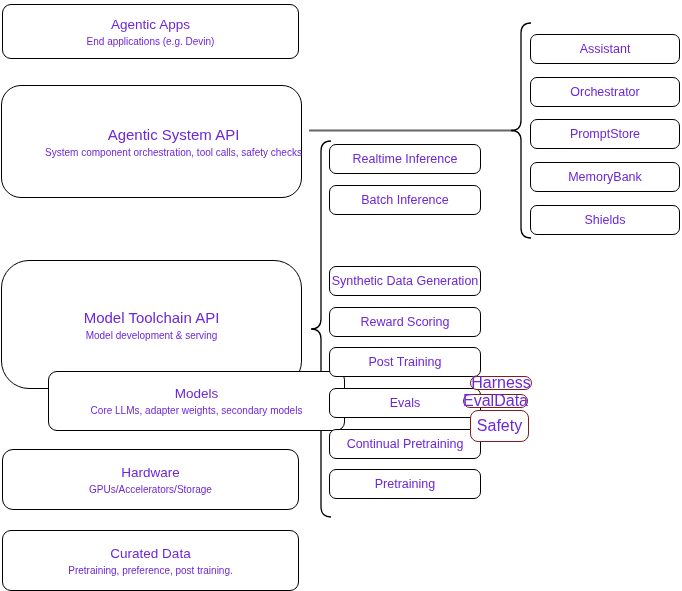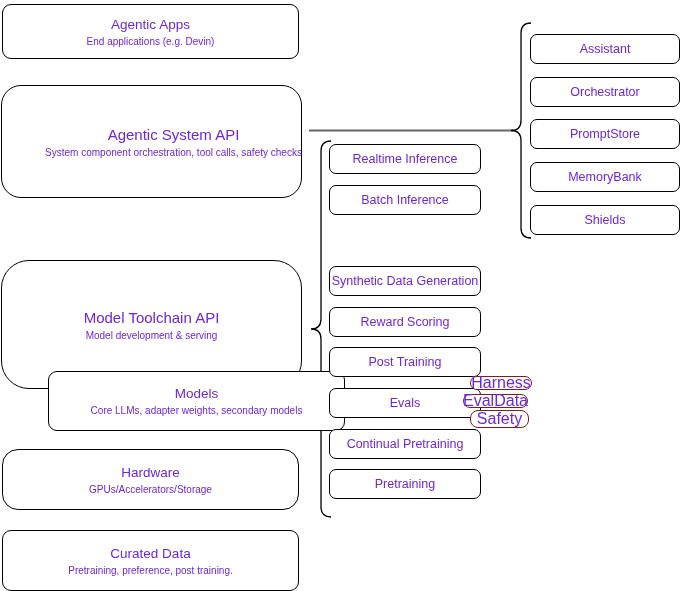--- a/index.html
+++ b/index.html
@@ -29,21 +29,21 @@
     justify-content: center;
     text-align: center;
     white-space: nowrap;
   }
   
   .left  { left: 2px; width: 297px; }
   .n1 { top: 4px;   height: 55px;  border-radius: 9px; }
   .n2 { left: 1px; width: 301px; top: 85px;  height: 113px; border-radius: 20px; padding-left: 44px; }
   .n3 { left: 1px; width: 301px; top: 224px; height: 129px; border-radius: 28px; margin-top: 36px; }
   .n4 { top: 371px; height: 60px;  border-radius: 9px; margin-left: 46px; }
-  .n5 { top: 449px; height: 61px;  border-radius: 16px; }
+  .n5 { top: 449px; height: 61px;  border-radius: 11px; }
   .n6 { top: 530px; height: 61px;  border-radius: 9px; }
   .title    { font-size: 13.5px; margin-bottom: 4px; }
   .n2 .title, .n3 .title { font-size: 15px; }
   .subtitle { font-size: 10px; }
   
   .mid { left: 329px; width: 152px; height: 30px; border-radius: 7px; font-size: 12.5px; }
   .m1 { top: 144px; } .m2 { top: 185px; } .m3 { top: 225px; }
   .m4 { top: 266px; } .m5 { top: 307px; } .m6 { top: 347px; }
   .m7 { top: 388px; } .m8 { top: 429px; } .m9 { top: 469px; }
   
@@ -59,21 +59,21 @@
     box-sizing: border-box;
     display: flex;
     align-items: center;
     justify-content: center;
     font-size: 16px;
     z-index: 3;
     white-space: nowrap;
   }
   .p1 { left: 470px; top: 376px; width: 62px; height: 14px; }
   .p2 { left: 463px; top: 394px; width: 65px; height: 14px; }
-  .p3 { left: 470px; top: 410px; width: 59px; height: 18px; }
+  .p3 { left: 470px; top: 410px; width: 59px; height: 32px; }
 </style>
 </head>
 <body>
 
 <div class="canvas">
 
   <svg class="overlay" viewBox="0 0 682 591">
 
     <line x1="309" y1="130.5" x2="513" y2="130.5" stroke-width="2" fill="none" stroke="#666666"></line>
 

